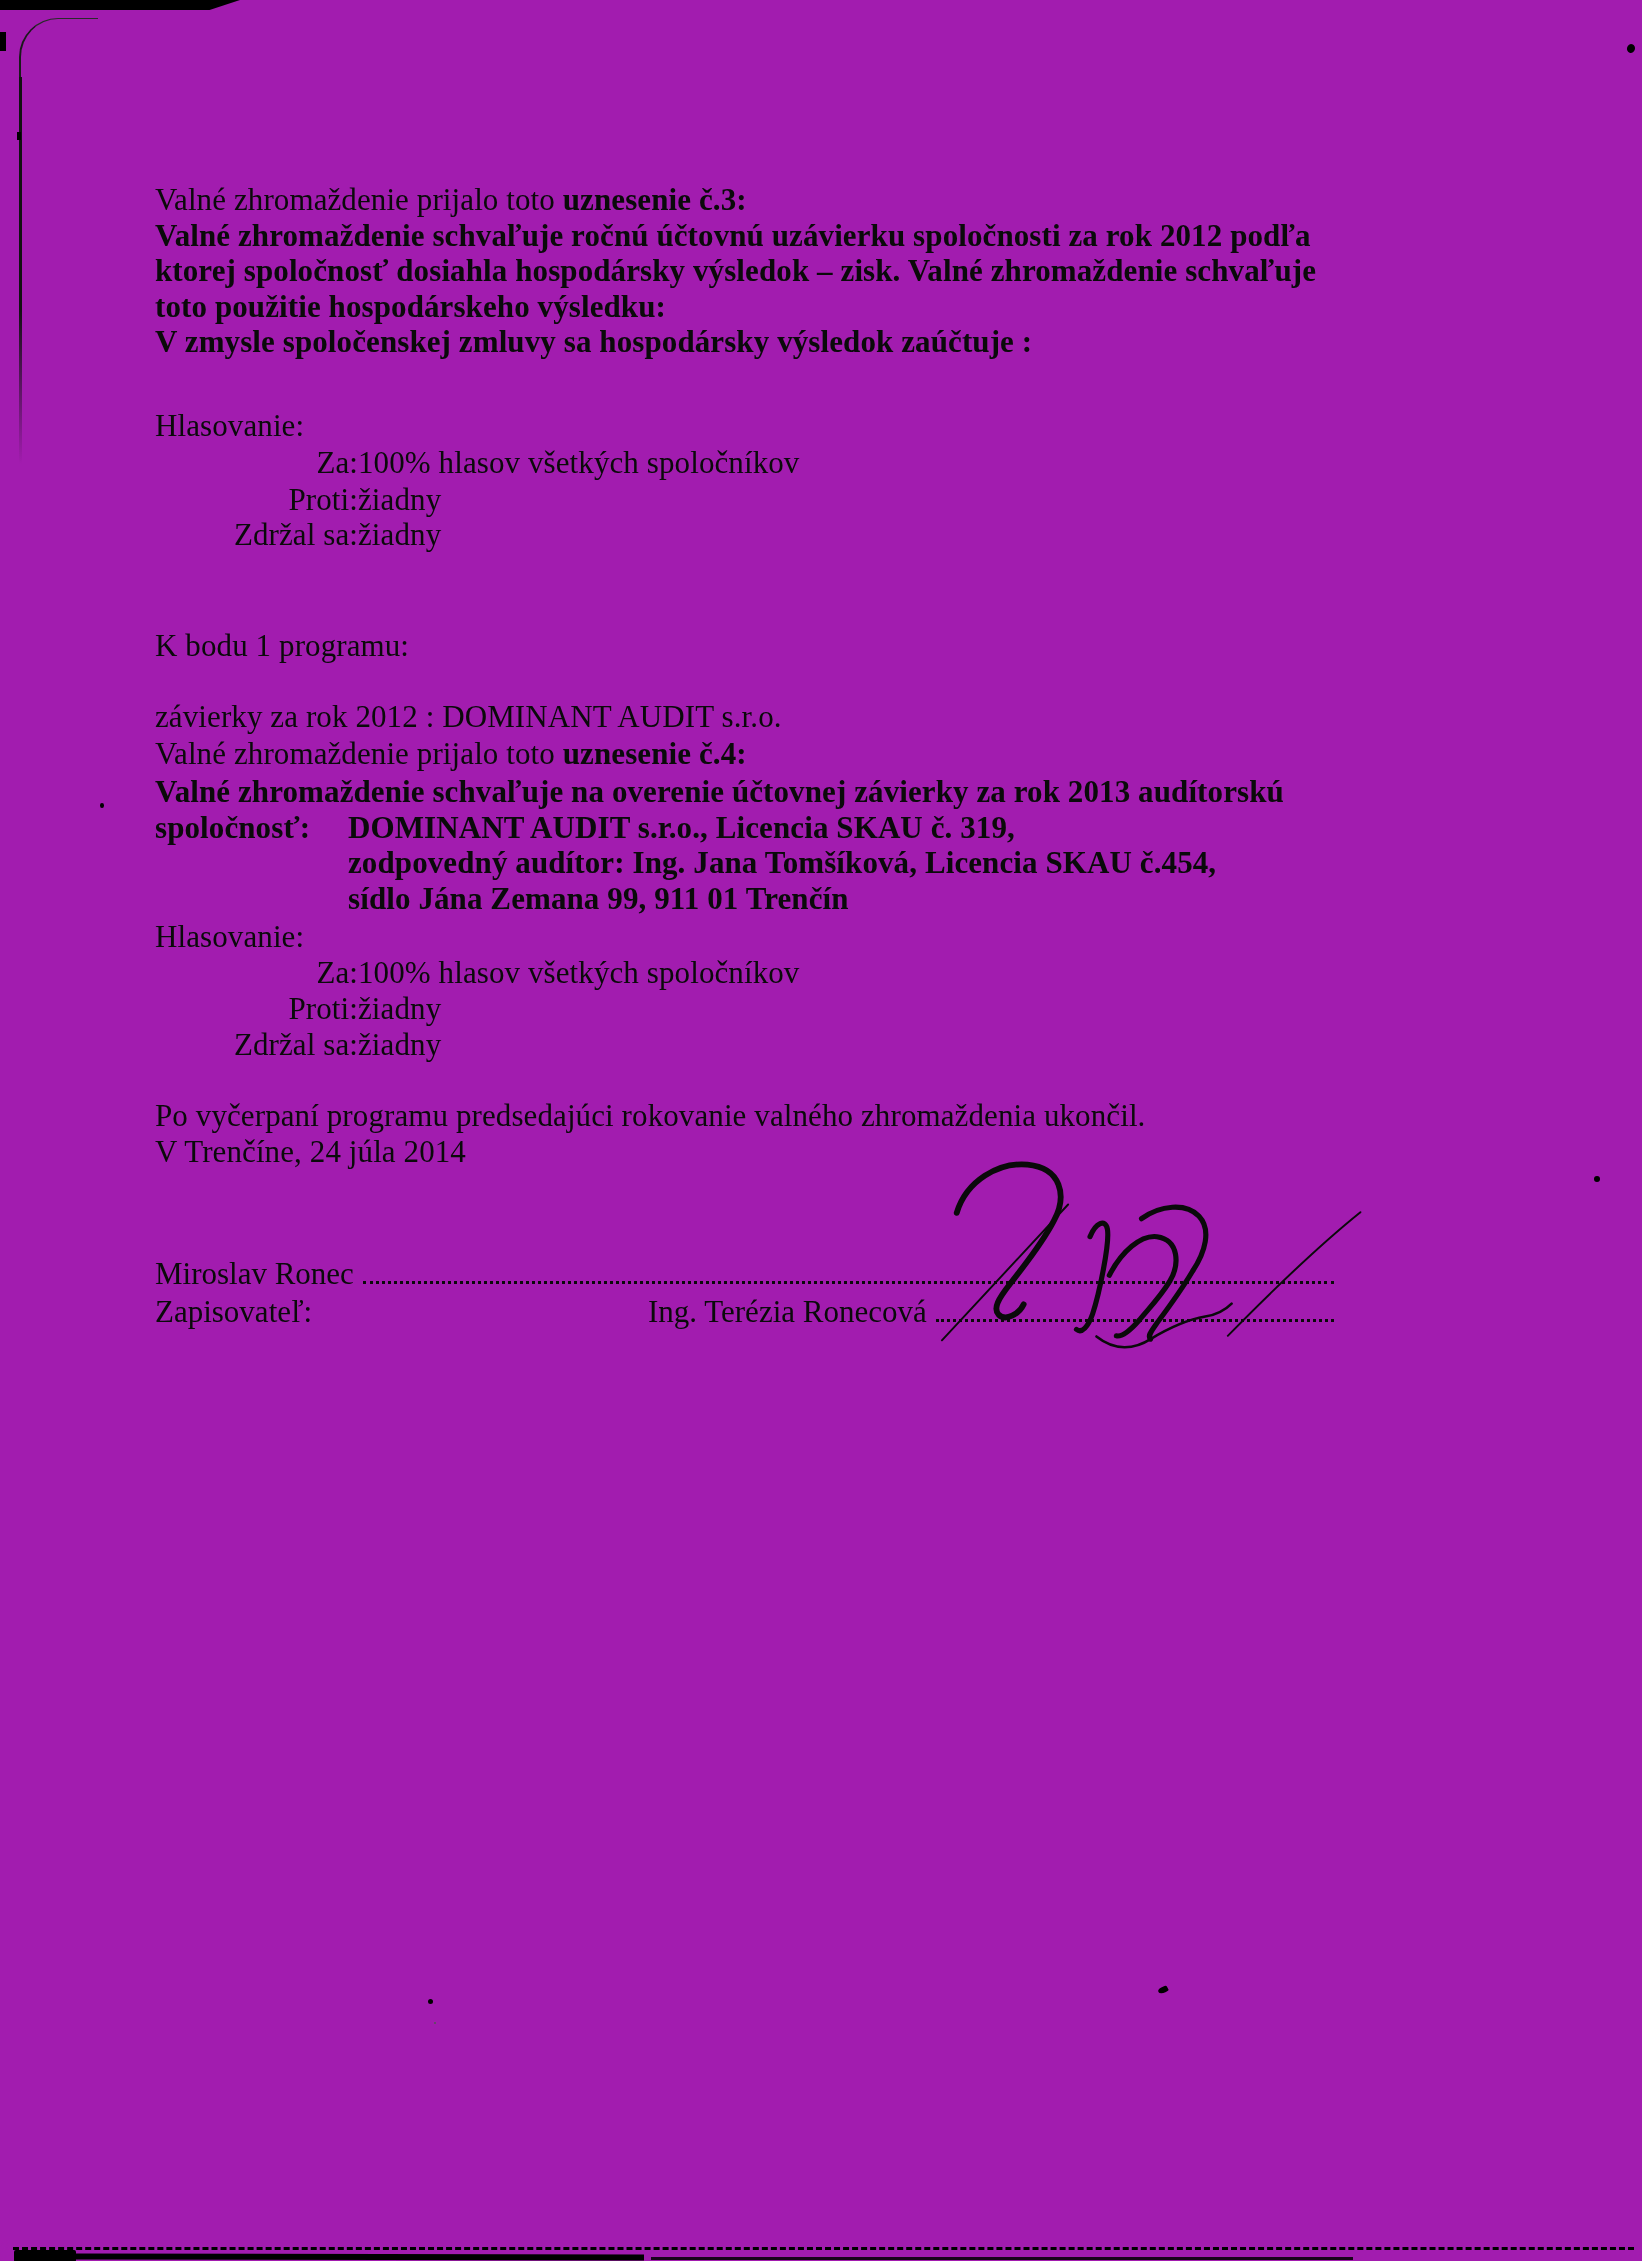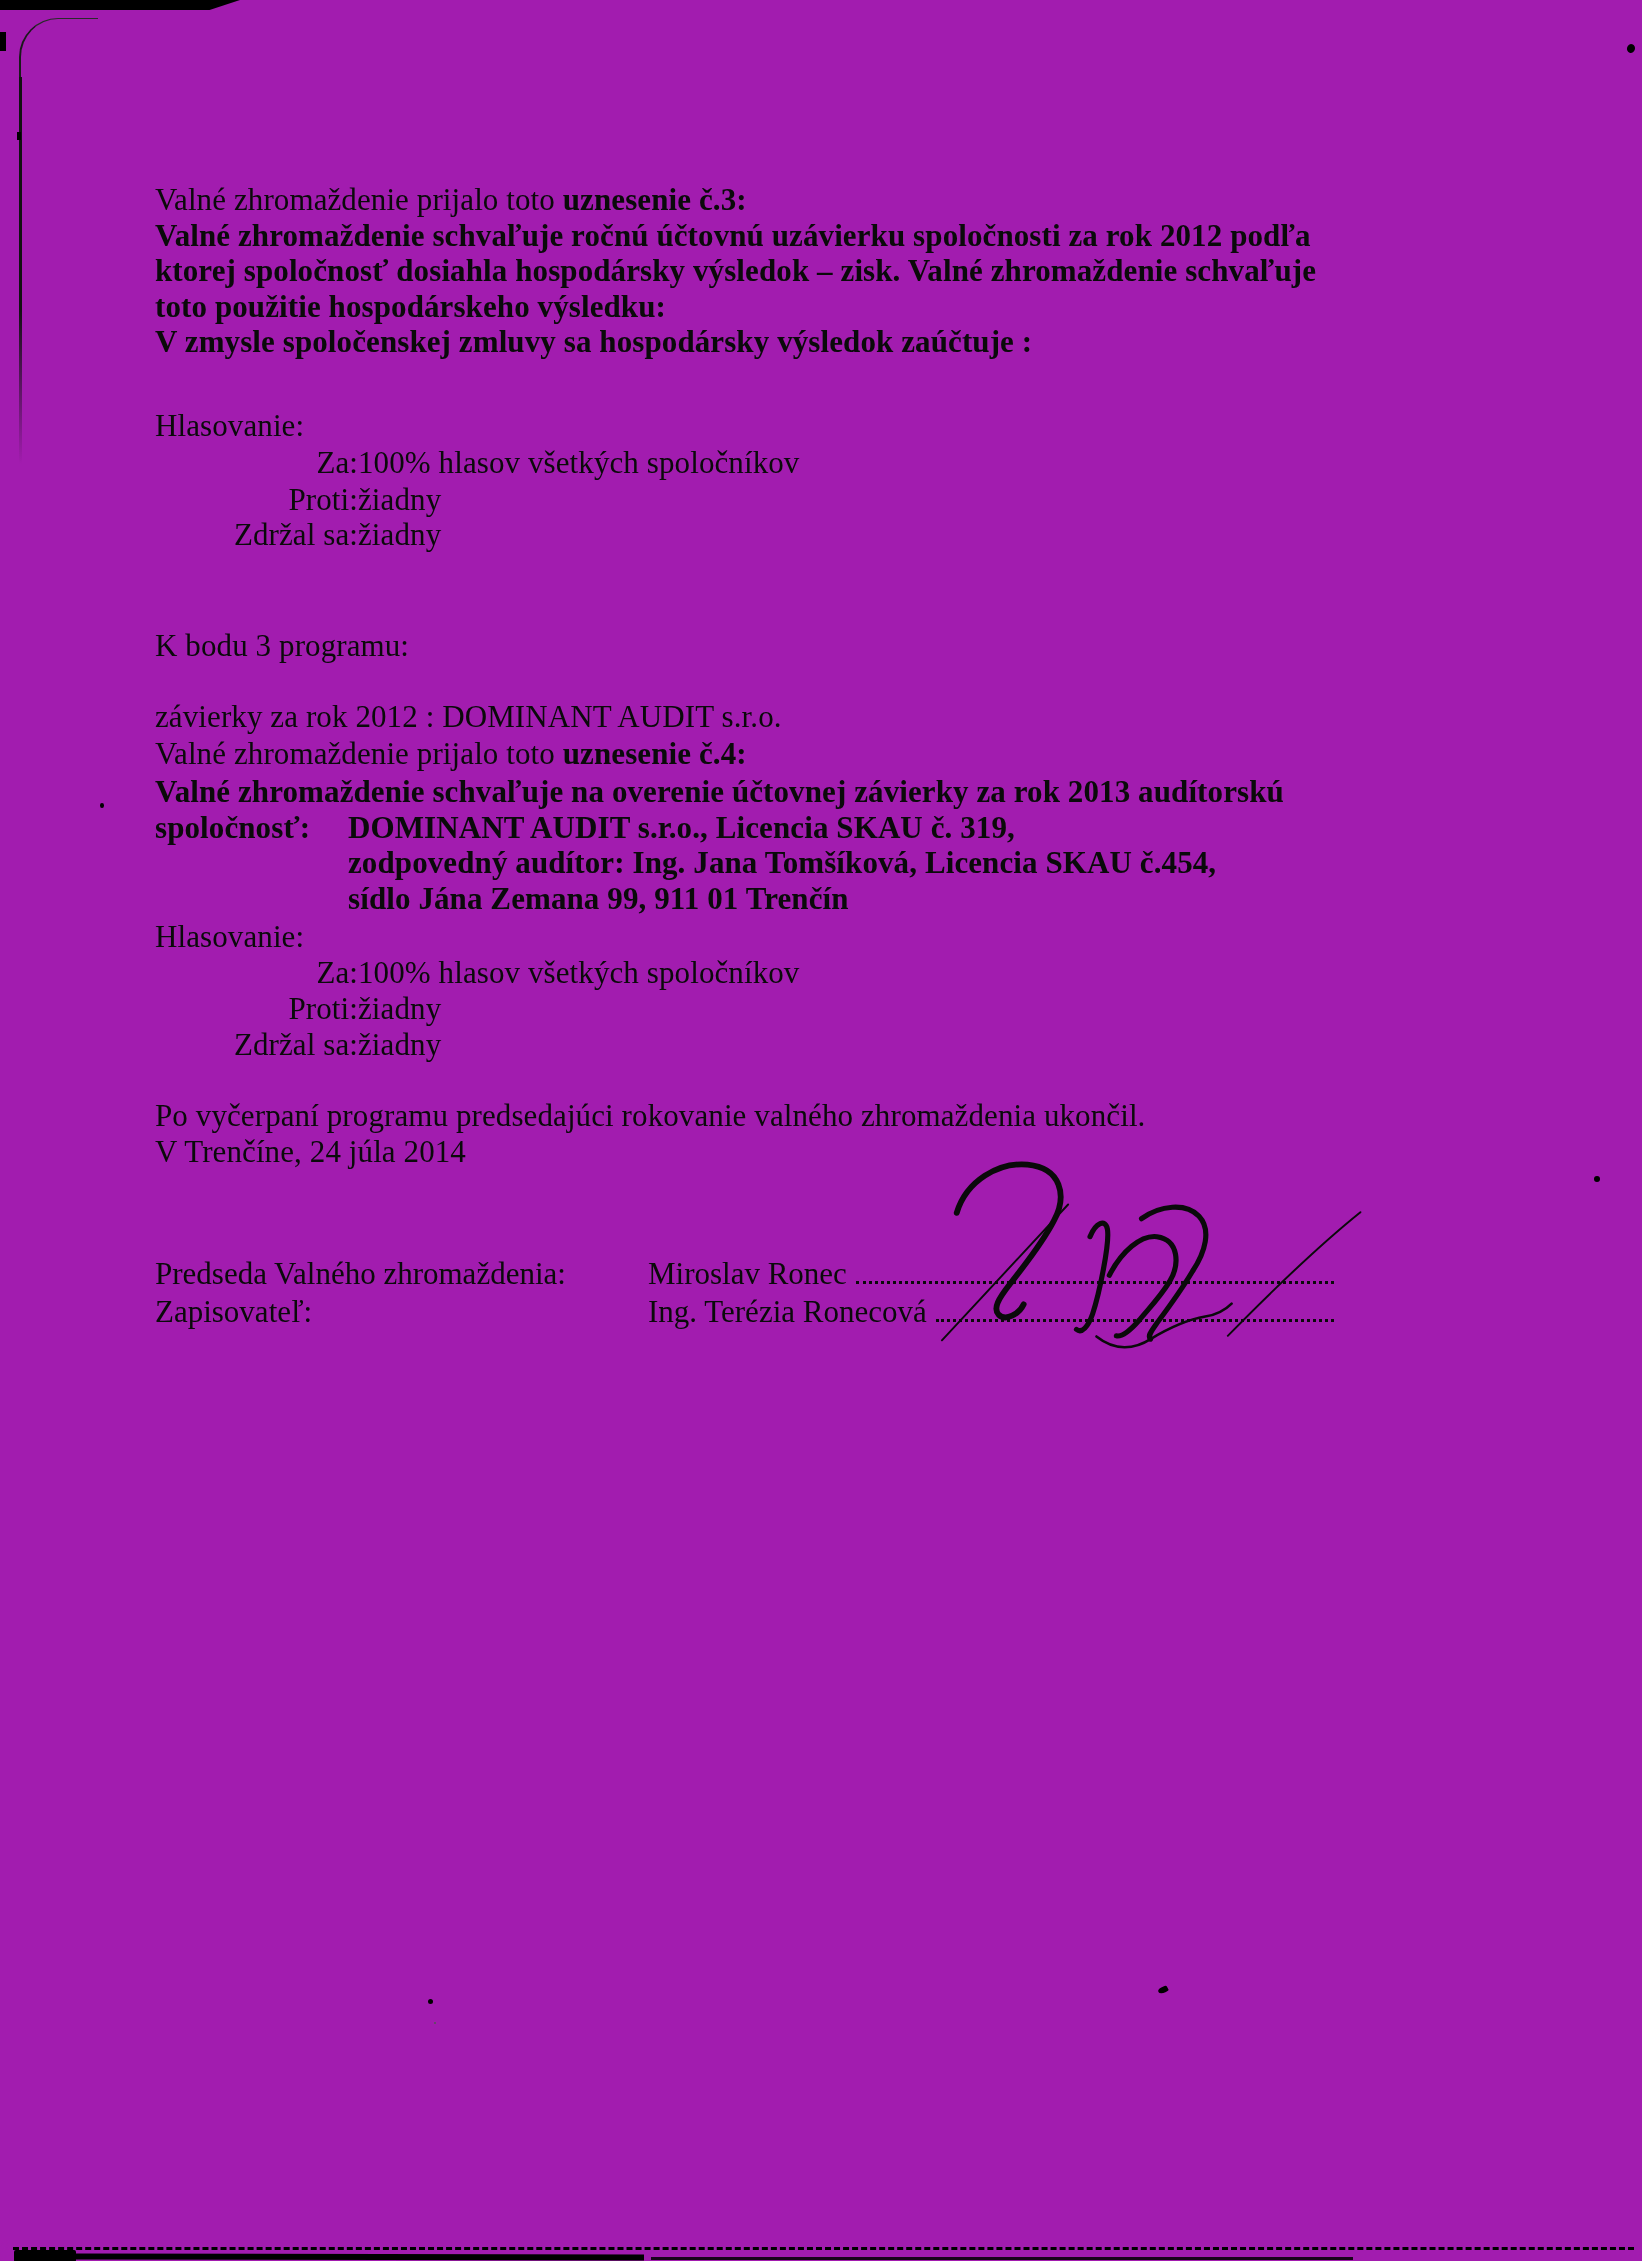--- a/index.html
+++ b/index.html
@@ -95,21 +95,21 @@
   <div class="ln" style="top:445px">
     <span class="col">Za:</span><span>100% hlasov všetkých spoločníkov</span>
   </div>
   <div class="ln" style="top:482px">
     <span class="col">Proti:</span><span>žiadny</span>
   </div>
   <div class="ln" style="top:517px">
     <span class="col">Zdržal sa:</span><span>žiadny</span>
   </div>
 
-  <div class="ln" style="top:628px">K bodu 3 programu:</div>
+  <div class="ln" style="top:628px">K bodu 1 programu:</div>
   <div class="ln" style="top:699px">závierky za rok 2012 : DOMINANT AUDIT s.r.o.</div>
   <div class="ln" style="top:736px">
     <span>Valné zhromaždenie prijalo toto </span><span class="b">uznesenie č.4:</span>
   </div>
   <div class="ln b" style="top:774px">Valné zhromaždenie schvaľuje na overenie účtovnej závierky za rok 2013 audítorskú</div>
   <div class="ln b" style="top:810px">
     <span class="labelcol">spoločnosť:</span><span>DOMINANT AUDIT s.r.o., Licencia SKAU č. 319,</span>
   </div>
   <div class="ln b indent" style="top:845px">zodpovedný audítor: Ing. Jana Tomšíková, Licencia SKAU č.454,</div>
   <div class="ln b indent" style="top:881px">sídlo Jána Zemana 99, 911 01 Trenčín</div>
@@ -121,21 +121,20 @@
     <span class="col">Proti:</span><span>žiadny</span>
   </div>
   <div class="ln" style="top:1027px">
     <span class="col">Zdržal sa:</span><span>žiadny</span>
   </div>
 
   <div class="ln" style="top:1098px">Po vyčerpaní programu predsedajúci rokovanie valného zhromaždenia ukončil.</div>
   <div class="ln" style="top:1134px">V Trenčíne, 24 júla 2014</div>
 
   <div class="sigrow" style="top:1256px">
-    <span class="sigcol">Predseda Valného zhromaždenia:</span>
       <span>Miroslav Ronec</span>
     <span class="dots"></span>
   </div>
   <div class="sigrow" style="top:1294px">
     <span class="sigcol">Zapisovateľ:</span>
       <span>Ing. Terézia Ronecová</span>
     <span class="dots"></span>
   </div>
 
   <svg class="sig-svg" width="470" height="213" viewBox="0 0 730 330">

